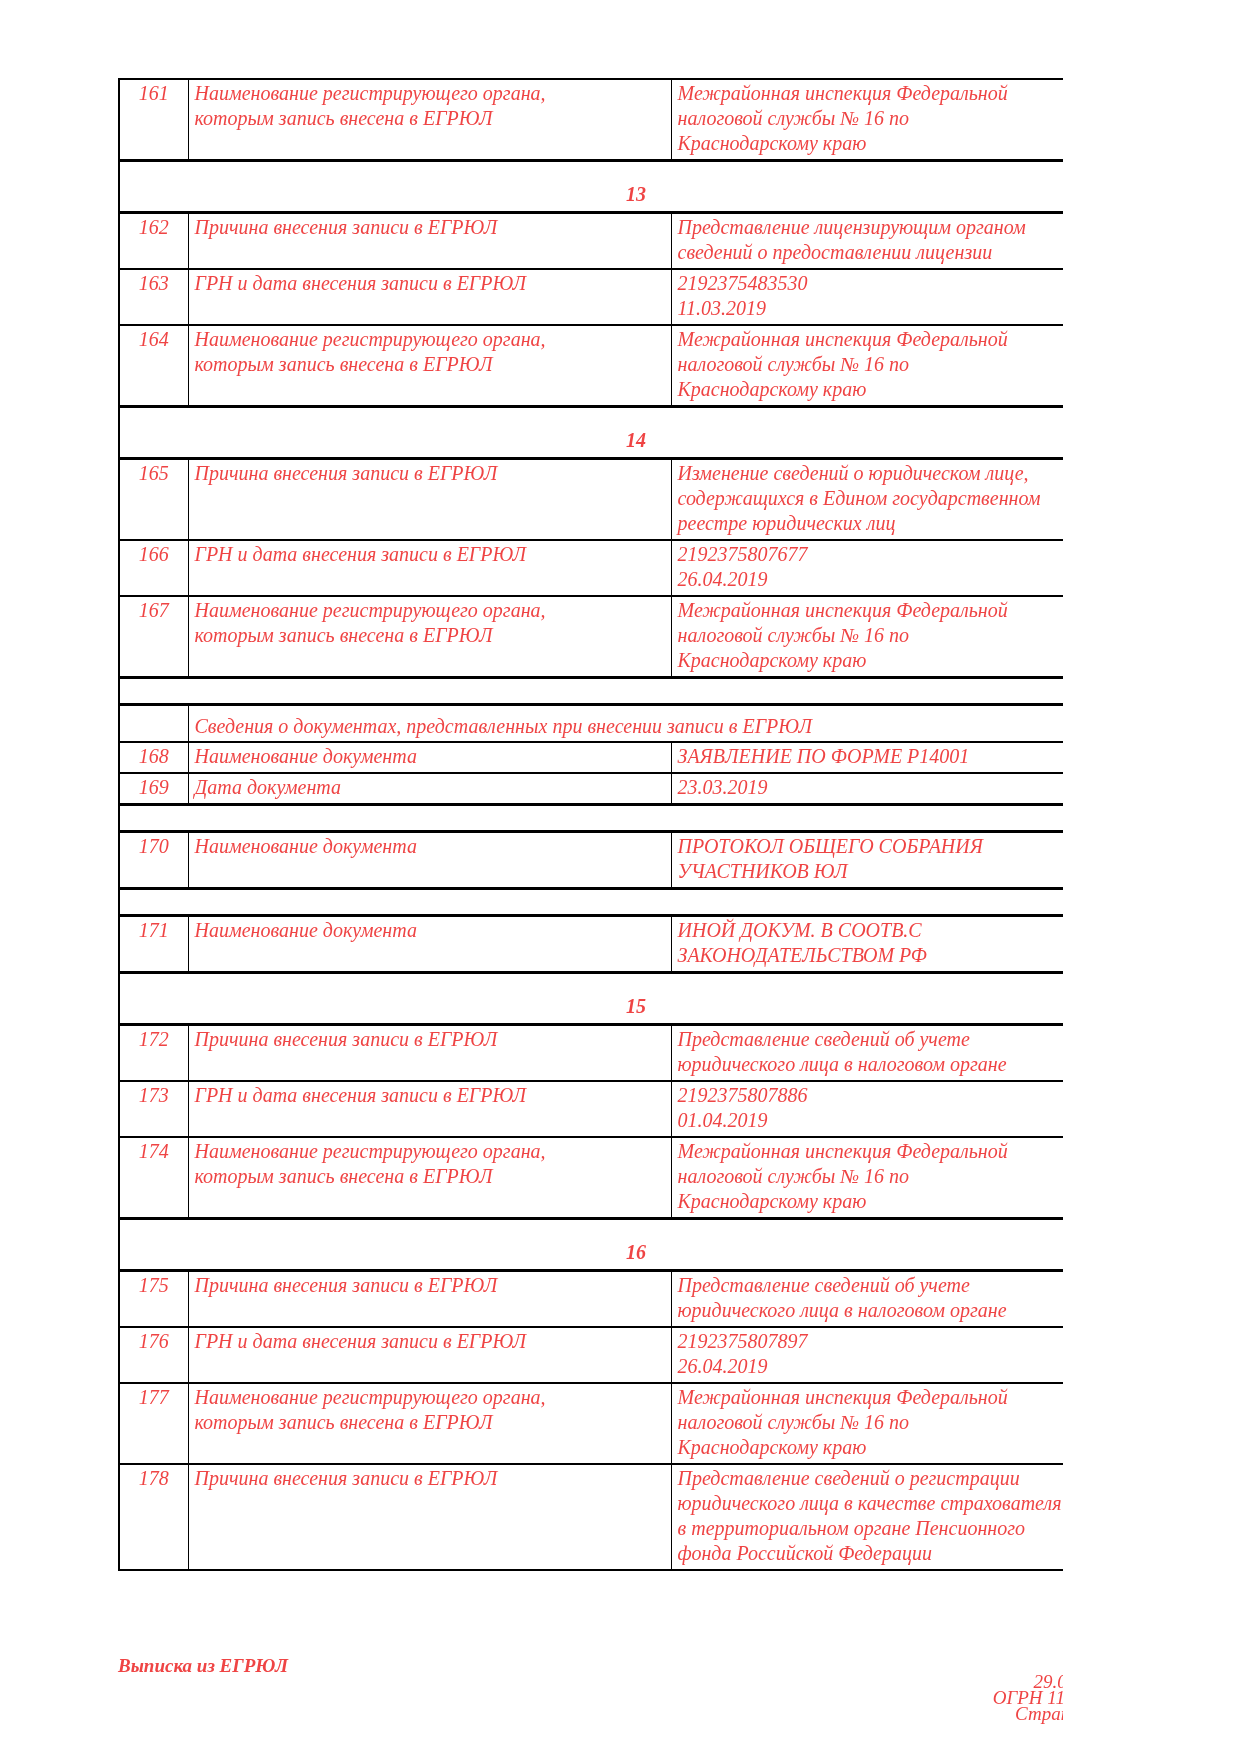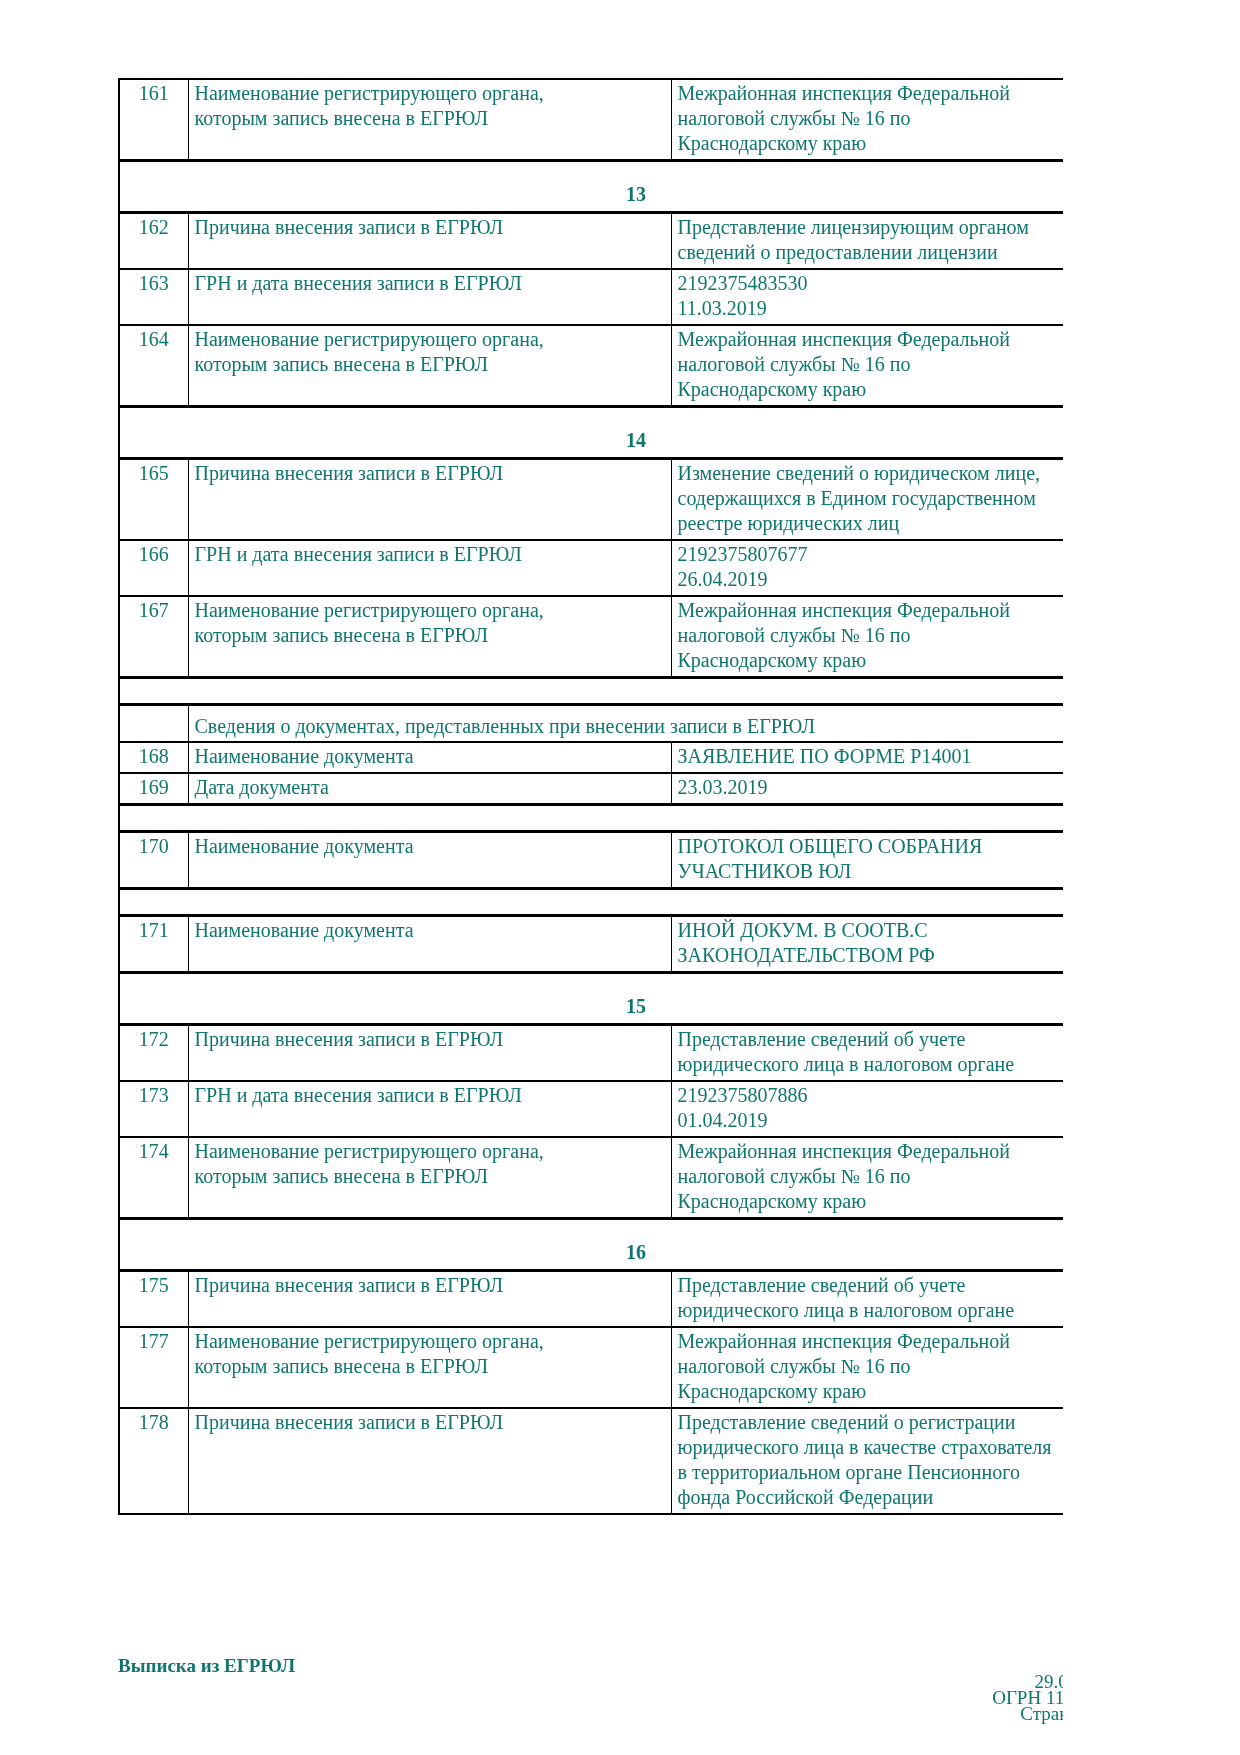--- a/index.html
+++ b/index.html
@@ -6,22 +6,23 @@
     margin: 0;
     padding: 0;
     background: #ffffff;
   }
   .page {
     position: relative;
     width: 1063px;
     height: 1755px;
     background: #ffffff;
     font-family: "Liberation Serif", "DejaVu Serif", serif;
-    color: #0f766e;
+    color: #ef4444;
     overflow: hidden;
+    font-style: italic;
   }
   table.egrul-table {
     position: absolute;
     top: 78px;
     left: 118px;
     width: 1034px;
     border-collapse: collapse;
     table-layout: fixed;
     border: 2px solid #000;
   }
@@ -209,20 +210,26 @@
         <tr class="row-section">
           <td colspan="3">16</td>
         </tr>
         <tr class="row-field">
           <td class="c-num">175</td>
           <td class="c-label">Причина внесения записи в ЕГРЮЛ</td>
           <td class="c-value">Представление сведений об учете
 юридического лица в налоговом органе</td>
         </tr>
         <tr class="row-field">
+          <td class="c-num">176</td>
+          <td class="c-label">ГРН и дата внесения записи в ЕГРЮЛ</td>
+          <td class="c-value">2192375807897
+26.04.2019</td>
+        </tr>
+        <tr class="row-field">
           <td class="c-num">177</td>
           <td class="c-label">Наименование регистрирующего органа,
 которым запись внесена в ЕГРЮЛ</td>
           <td class="c-value">Межрайонная инспекция Федеральной
 налоговой службы № 16 по
 Краснодарскому краю</td>
         </tr>
         <tr class="row-field">
           <td class="c-num">178</td>
           <td class="c-label">Причина внесения записи в ЕГРЮЛ</td>

